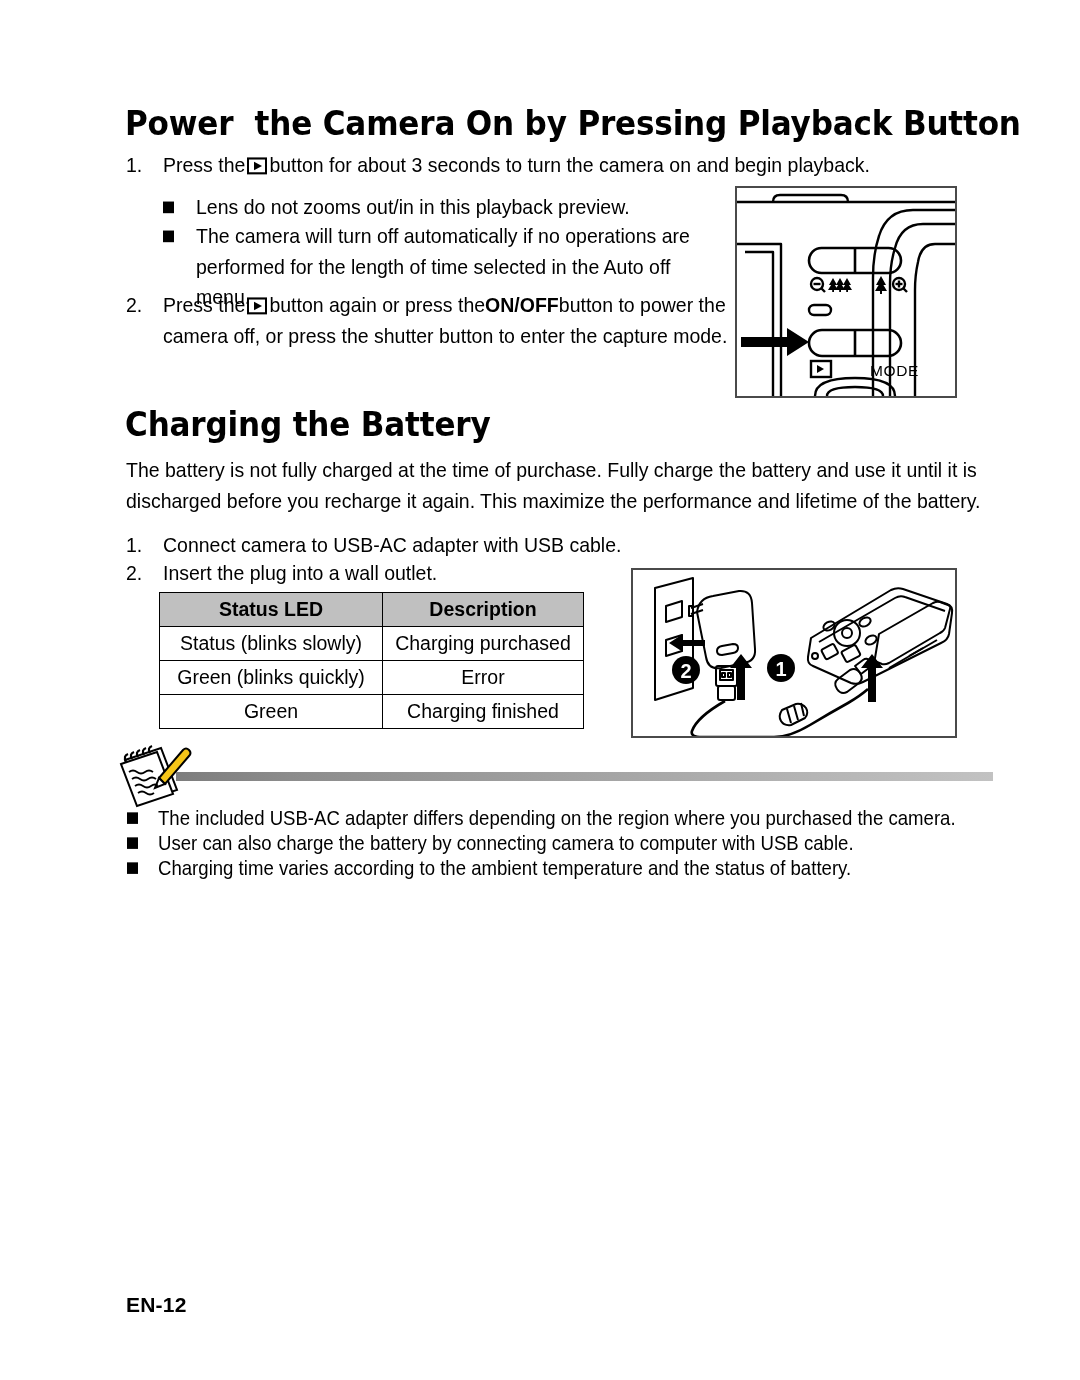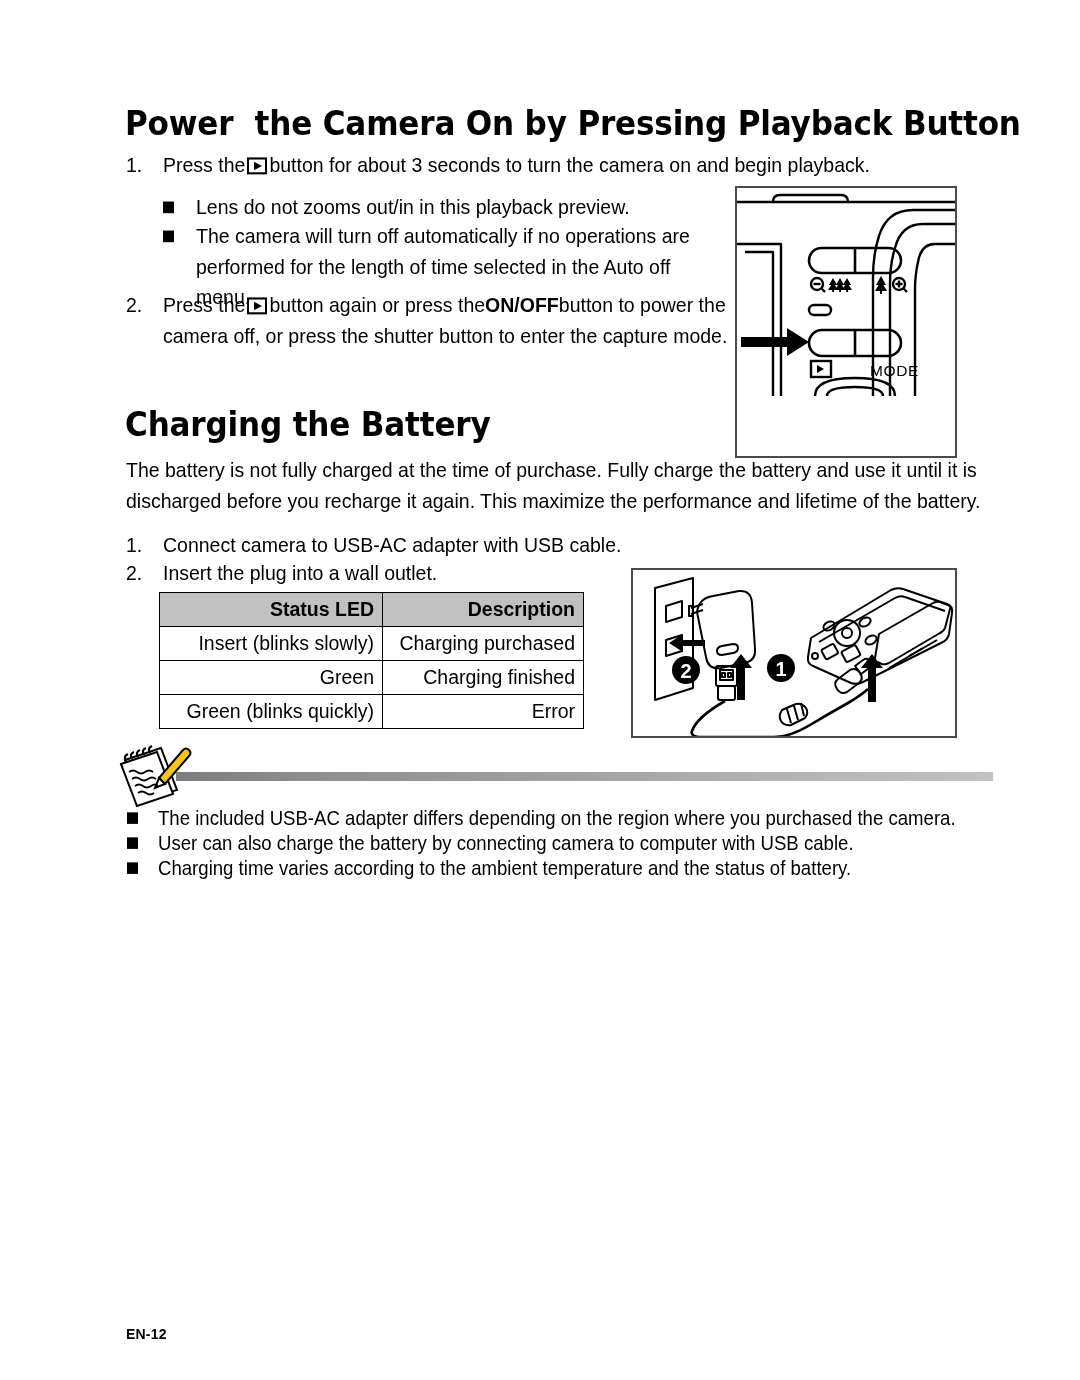--- a/index.html
+++ b/index.html
@@ -121,21 +121,21 @@
   .led-table {
     position: absolute;
     left: 146px;
     top: 592px;
     border-collapse: collapse;
     font-size: 19.5px;
   }
   .led-table td, .led-table th {
     border: 1.6px solid #000;
     padding: 3px 8px 4px 8px;
-    text-align: right;
+    text-align: center;
     font-weight: normal;
     height: 26px;
     vertical-align: middle;
     margin-left: 28px;
   }
   .led-table thead th {
     background: #c0c0c0;
     font-weight: bold;
   }
   .col-led { width: 206px; }
@@ -146,21 +146,21 @@
     position: absolute;
     border: 2.5px solid #4a4a4a;
     background: #ffffff;
     box-sizing: border-box;
     overflow: hidden;
   }
   #camera-illustration {
     left: 722px;
     top: 186px;
     width: 222px;
-    height: 272px;
+    height: 212px;
     text-align: center;
   }
   #charging-illustration {
     left: 618px;
     top: 568px;
     width: 326px;
     height: 170px;
   }
 
   
@@ -197,24 +197,23 @@
   .note-body {
     display: block;
     margin-left: 31px;
   }
 
   
   .footer {
     position: absolute;
     left: 113px;
     top: 1293px;
-    font-size: 14px;
+    font-size: 21px;
     font-weight: bold;
     letter-spacing: 0.2px;
-    margin-top: 33px;
   }
 </style>
 </head>
 <body>
 
 <div class="page">
 
   <div class="h1 h1-main">Power  the Camera On by Pressing Playback Button</div>
 
   <div class="numlist-item" style="left:113px; top:150px; width:860px;">
@@ -326,30 +325,30 @@
 
   <table class="led-table">
     <thead>
       <tr>
         <th class="col-led">Status LED</th>
         <th class="col-desc">Description</th>
       </tr>
     </thead>
     <tbody>
       <tr>
-        <td>Insert (blinks slowly)</td>
+        <td>Status (blinks slowly)</td>
         <td>Charging purchased</td>
+      </tr>
+      <tr>
+        <td>Green (blinks quickly)</td>
+        <td>Error</td>
       </tr>
       <tr>
         <td>Green</td>
         <td>Charging finished</td>
-      </tr>
-      <tr>
-        <td>Green (blinks quickly)</td>
-        <td>Error</td>
       </tr>
     </tbody>
   </table>
 
   <div class="illus" id="charging-illustration">
     <svg width="322" height="166" viewBox="0 0 322 166">
       <g fill="none" stroke="#000" stroke-width="2" stroke-linejoin="round">
 
         <g>
           <path d="M22 18 L60 8 L60 118 L22 130 Z"></path>

